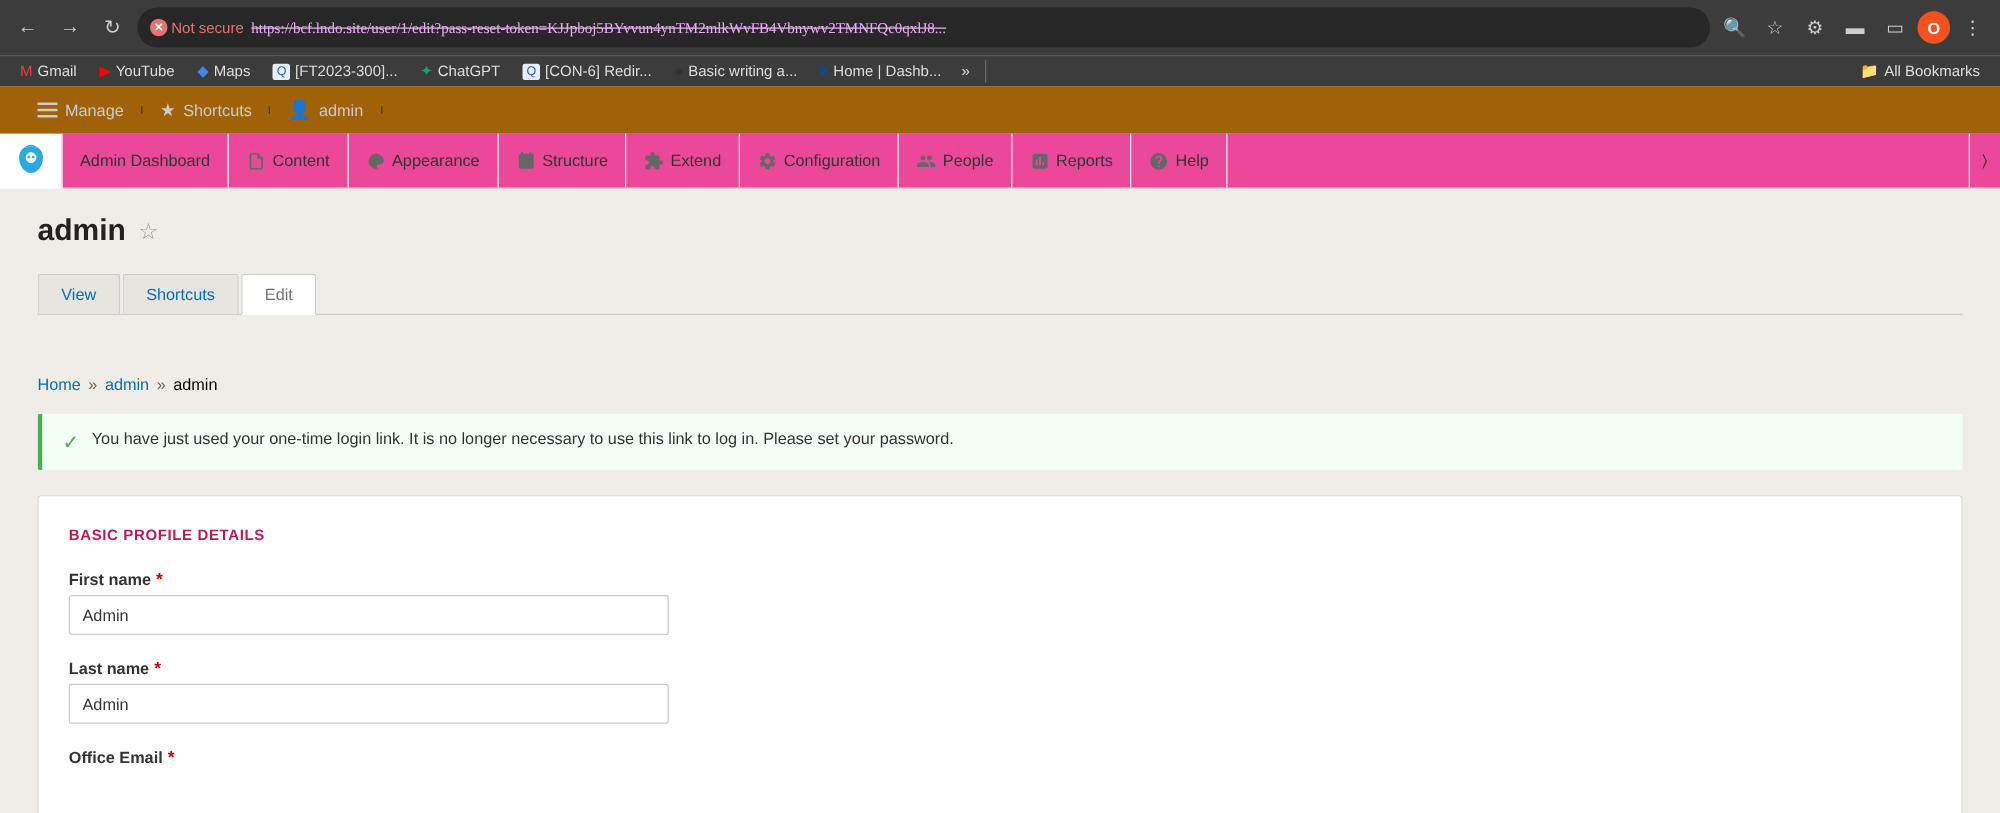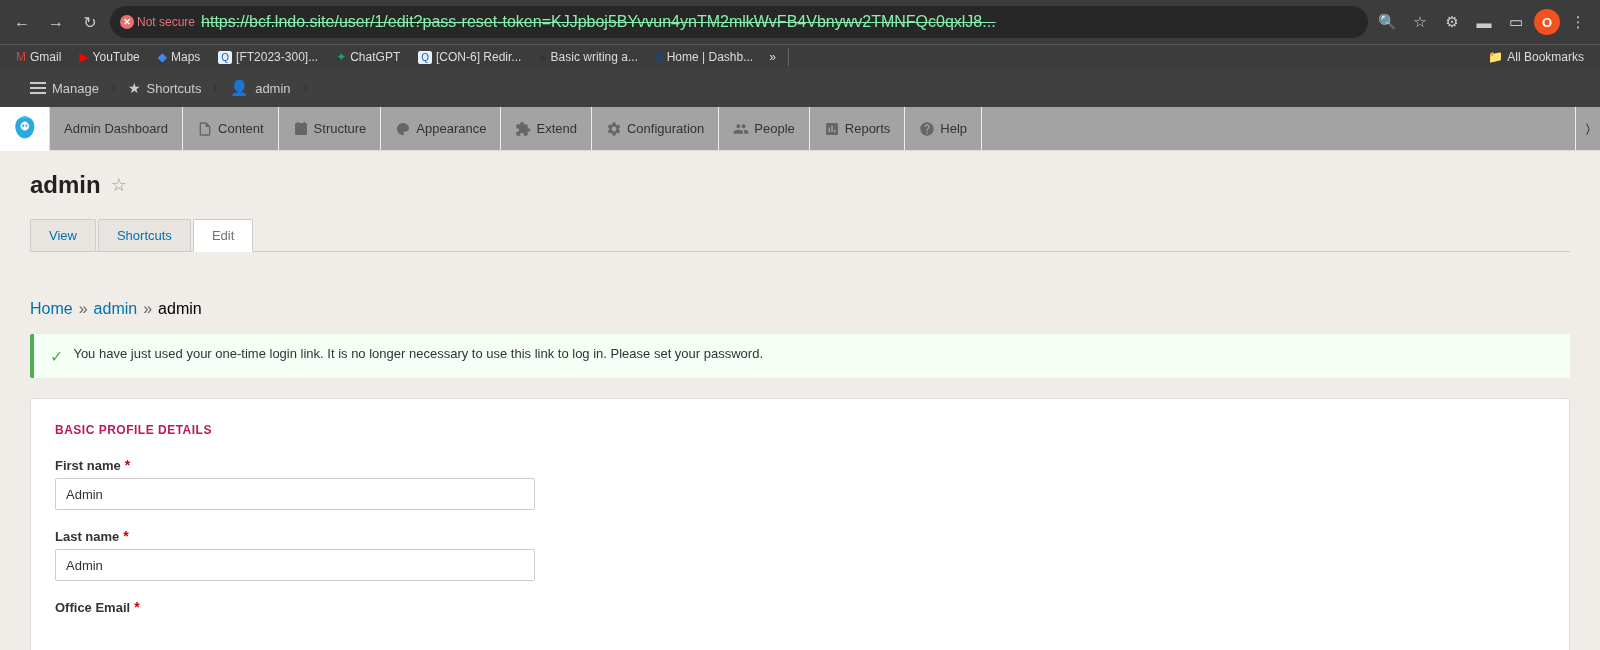--- a/index.html
+++ b/index.html
@@ -5,64 +5,64 @@
     * { box-sizing: border-box; margin: 0; padding: 0; }
     body { font-family: Arial, sans-serif; font-size: 13px; background: #f0ede8; width: 1600px; overflow-x: hidden; }
 
     
     .browser-chrome { background: #3c3c3c; width: 100%; }
     .browser-nav { display: flex; align-items: center; padding: 6px 8px; gap: 6px; background: #3c3c3c; }
     .nav-btn { width: 28px; height: 28px; background: none; border: none; cursor: pointer; color: #ccc; font-size: 16px; display: flex; align-items: center; justify-content: center; border-radius: 50%; }
     .address-bar { flex: 1; display: flex; align-items: center; background: #272727; border-radius: 20px; padding: 4px 10px; gap: 6px; height: 32px; }
     .not-secure { display: flex; align-items: center; gap: 3px; color: #e57373; font-size: 12px; }
     .not-secure-circle { width: 14px; height: 14px; border-radius: 50%; background: #e57373; display: flex; align-items: center; justify-content: center; color: white; font-size: 9px; font-weight: bold; }
-    .url-text { color: #86efac; font-size: 16px; text-decoration: line-through; }
+    .url-text { color: #f0abfc; font-size: 12px; text-decoration: line-through; font-family: Liberation Serif, serif; }
     .browser-actions { display: flex; align-items: center; gap: 4px; }
     .browser-action-btn { width: 28px; height: 28px; background: none; border: none; cursor: pointer; color: #ccc; font-size: 15px; display: flex; align-items: center; justify-content: center; border-radius: 50%; }
     .user-avatar { width: 26px; height: 26px; border-radius: 50%; background: #f4511e; color: white; display: flex; align-items: center; justify-content: center; font-size: 13px; font-weight: bold; }
 
     
     .bookmarks-bar { background: #3c3c3c; display: flex; align-items: center; padding: 2px 8px; gap: 2px; border-top: 1px solid #555; }
     .bookmark-item { display: flex; align-items: center; gap: 4px; color: #ddd; font-size: 12px; padding: 3px 8px; border-radius: 3px; cursor: pointer; white-space: nowrap; }
     .bookmark-icon { font-size: 12px; }
     .bookmark-more { color: #ddd; font-size: 12px; padding: 3px 6px; cursor: pointer; }
     .bookmark-divider { width: 1px; height: 18px; background: #666; margin: 0 4px; }
     .bookmarks-right { margin-left: auto; display: flex; align-items: center; gap: 4px; }
 
     
-    .admin-bar { background: #404040; color: white; display: flex; align-items: center; padding: 16px; height: 38px; }
+    .admin-bar { background: #a16207; color: white; display: flex; align-items: center; padding: 16px; height: 38px; }
     .admin-bar-item { display: flex; align-items: center; gap: 6px; padding: 0 14px; height: 100%; cursor: pointer; font-size: 13px; color: #ccc; border-right: 1px solid #333; }
     .hamburger { display: flex; flex-direction: column; gap: 3px; }
     .hamburger span { width: 16px; height: 2px; background: #ccc; display: block; }
     .star-icon { color: #ccc; font-size: 14px; }
     .admin-bar-person { font-size: 15px; }
 
     
-    .drupal-nav { background: #a3a3a3; border-bottom: 1px solid #ddd; display: flex; align-items: center; height: 44px; }
+    .drupal-nav { background: #ec4899; border-bottom: 1px solid #ddd; display: flex; align-items: center; height: 44px; }
     .drupal-logo { width: 50px; height: 44px; display: flex; align-items: center; justify-content: center; background: white; border-right: 1px solid #ddd; }
     .drupal-logo svg { width: 30px; height: 30px; }
     .nav-items { display: flex; align-items: center; height: 100%; flex: 1; }
     .nav-item { display: flex; align-items: center; gap: 5px; padding: 0 14px; height: 100%; cursor: pointer; font-size: 13px; color: #333; border-right: 1px solid #eee; white-space: nowrap; }
     .nav-item svg { width: 16px; height: 16px; fill: #666; }
     .nav-right { margin-left: auto; display: flex; align-items: center; height: 100%; }
     .toggle-sidebar { display: flex; align-items: center; padding: 0 10px; height: 100%; cursor: pointer; color: #333; border-left: 1px solid #eee; }
 
     
     .page-content { background: #f0ede8; padding: 20px 30px; }
     .page-header { display: flex; align-items: center; gap: 10px; margin-bottom: 20px; }
     .page-title { font-size: 24px; font-weight: bold; color: #222; }
     .star-outline { color: #999; font-size: 18px; cursor: pointer; }
 
     
     .tabs { display: flex; align-items: flex-end; gap: 0; margin-bottom: 20px; border-bottom: 1px solid #ccc; }
     .tab { padding: 8px 18px; cursor: pointer; font-size: 13px; color: #0070b0; border: 1px solid #ccc; border-bottom: none; background: #e8e4df; margin-right: 2px; border-radius: 2px 2px 0 0; }
     .tab.active { background: white; color: #737373; border-bottom: 1px solid white; margin-bottom: -1px; z-index: 1; }
 
     
-    .breadcrumb { display: flex; align-items: flex-start; gap: 6px; margin-bottom: 16px; font-size: 16px; margin-top: 48px; }
+    .breadcrumb { display: flex; align-items: flex-start; gap: 6px; margin-bottom: 16px; font-size: 13px; margin-top: 48px; }
     .breadcrumb a { color: #0070b0; text-decoration: none; }
     .breadcrumb-sep { color: #666; }
 
     
     .alert { display: flex; align-items: flex-start; gap: 10px; padding: 12px 16px; background: #f5fff5; border-left: 4px solid #4caf50; margin-bottom: 20px; border-radius: 2px; }
     .alert-check { color: #4caf50; font-size: 16px; margin-top: 1px; }
     .alert-text { font-size: 13px; color: #333; }
 
     
     .form-section { background: white; border: 1px solid #ddd; border-radius: 3px; padding: 24px; }
@@ -176,29 +176,29 @@
       <span>Admin Dashboard</span>
     </div>
     <div class="nav-item">
       <svg viewBox="0 0 24 24">
           <path d="M14 2H6c-1.1 0-2 .9-2 2v16c0 1.1.9 2 2 2h12c1.1 0 2-.9 2-2V8l-6-6zm4 18H6V4h7v5h5v11z"></path>
         </svg>
       <span>Content</span>
     </div>
     <div class="nav-item">
       <svg viewBox="0 0 24 24">
+          <path d="M12 3c-4.97 0-9 4.03-9 9s4.03 9 9 9c.83 0 1.5-.67 1.5-1.5 0-.39-.15-.74-.39-1.01-.23-.26-.38-.61-.38-.99 0-.83.67-1.5 1.5-1.5H16c2.76 0 5-2.24 5-5 0-4.42-4.03-8-9-8z"></path>
+        </svg>
+      <span>Appearance</span>
+    </div>
+    <div class="nav-item">
+      <svg viewBox="0 0 24 24">
           <path d="M17 12h-5v5h5v-5zM16 1v2H8V1H6v2H5c-1.1 0-2 .9-2 2v14c0 1.1.9 2 2 2h14c1.1 0 2-.9 2-2V5c0-1.1-.9-2-2-2h-1V1h-2z"></path>
         </svg>
       <span>Structure</span>
-    </div>
-    <div class="nav-item">
-      <svg viewBox="0 0 24 24">
-          <path d="M12 3c-4.97 0-9 4.03-9 9s4.03 9 9 9c.83 0 1.5-.67 1.5-1.5 0-.39-.15-.74-.39-1.01-.23-.26-.38-.61-.38-.99 0-.83.67-1.5 1.5-1.5H16c2.76 0 5-2.24 5-5 0-4.42-4.03-8-9-8z"></path>
-        </svg>
-      <span>Appearance</span>
     </div>
     <div class="nav-item">
       <svg viewBox="0 0 24 24">
           <path d="M20.5 11H19V7c0-1.1-.9-2-2-2h-4V3.5C13 2.12 11.88 1 10.5 1S8 2.12 8 3.5V5H4c-1.1 0-1.99.9-1.99 2v3.8H3.5c1.49 0 2.7 1.21 2.7 2.7s-1.21 2.7-2.7 2.7H2V20c0 1.1.9 2 2 2h3.8v-1.5c0-1.49 1.21-2.7 2.7-2.7 1.49 0 2.7 1.21 2.7 2.7V22H17c1.1 0 2-.9 2-2v-4h1.5c1.38 0 2.5-1.12 2.5-2.5S21.88 11 20.5 11z"></path>
         </svg>
       <span>Extend</span>
     </div>
     <div class="nav-item">
       <svg viewBox="0 0 24 24">
           <path d="M19.14 12.94c.04-.3.06-.61.06-.94 0-.32-.02-.64-.07-.94l2.03-1.58c.18-.14.23-.41.12-.61l-1.92-3.32c-.12-.22-.37-.29-.59-.22l-2.39.96c-.5-.38-1.03-.7-1.62-.94l-.36-2.54c-.04-.24-.24-.41-.48-.41h-3.84c-.24 0-.43.17-.47.41l-.36 2.54c-.59.24-1.13.57-1.62.94l-2.39-.96c-.22-.08-.47 0-.59.22L2.74 8.87c-.12.21-.08.47.12.61l2.03 1.58c-.05.3-.09.63-.09.94s.02.64.07.94l-2.03 1.58c-.18.14-.23.41-.12.61l1.92 3.32c.12.22.37.29.59.22l2.39-.96c.5.38 1.03.7 1.62.94l.36 2.54c.05.24.24.41.48.41h3.84c.24 0 .44-.17.47-.41l.36-2.54c.59-.24 1.13-.56 1.62-.94l2.39.96c.22.08.47 0 .59-.22l1.92-3.32c.12-.22.07-.47-.12-.61l-2.01-1.58zM12 15.6c-1.98 0-3.6-1.62-3.6-3.6s1.62-3.6 3.6-3.6 3.6 1.62 3.6 3.6-1.62 3.6-3.6 3.6z"></path>

